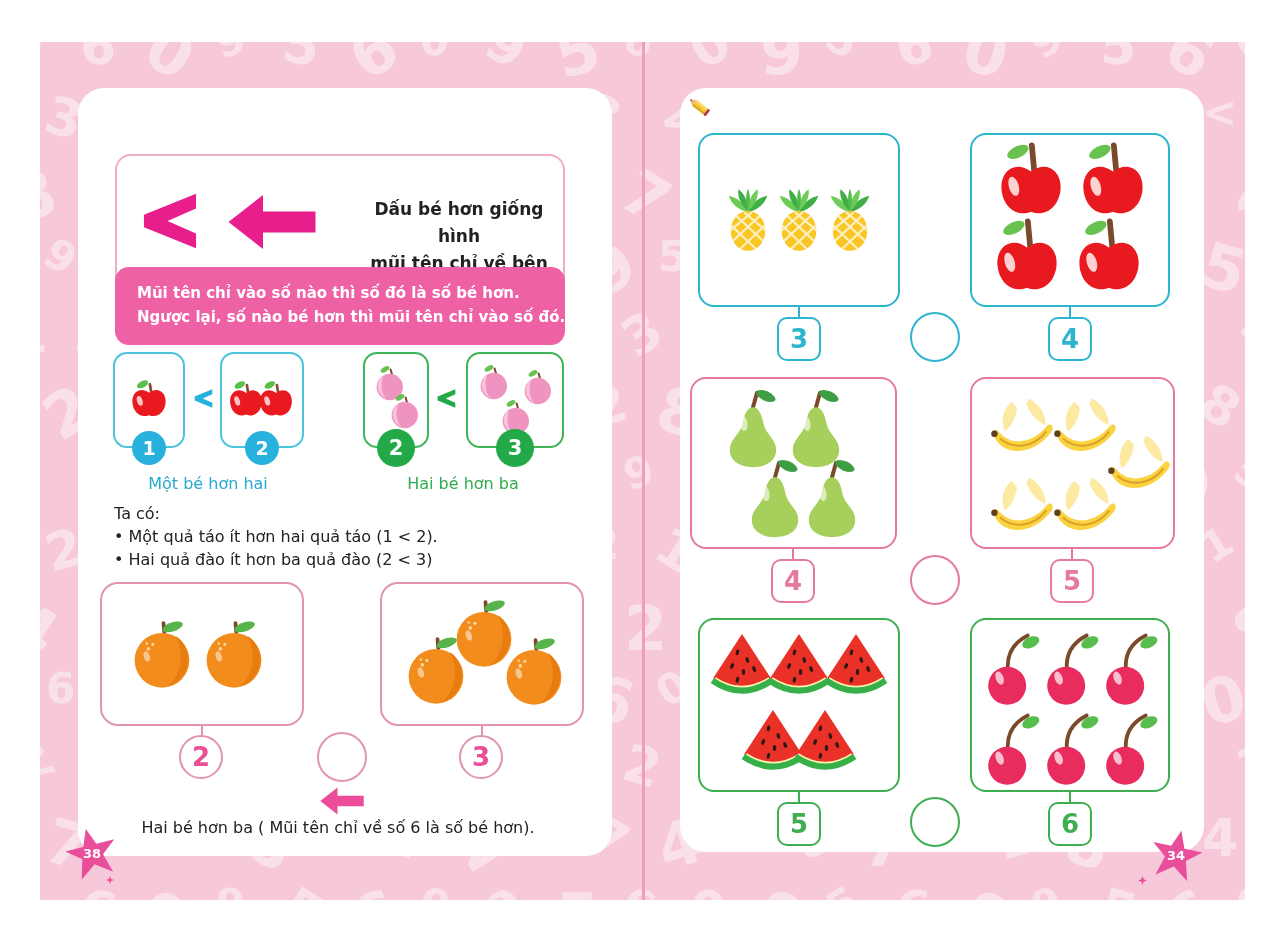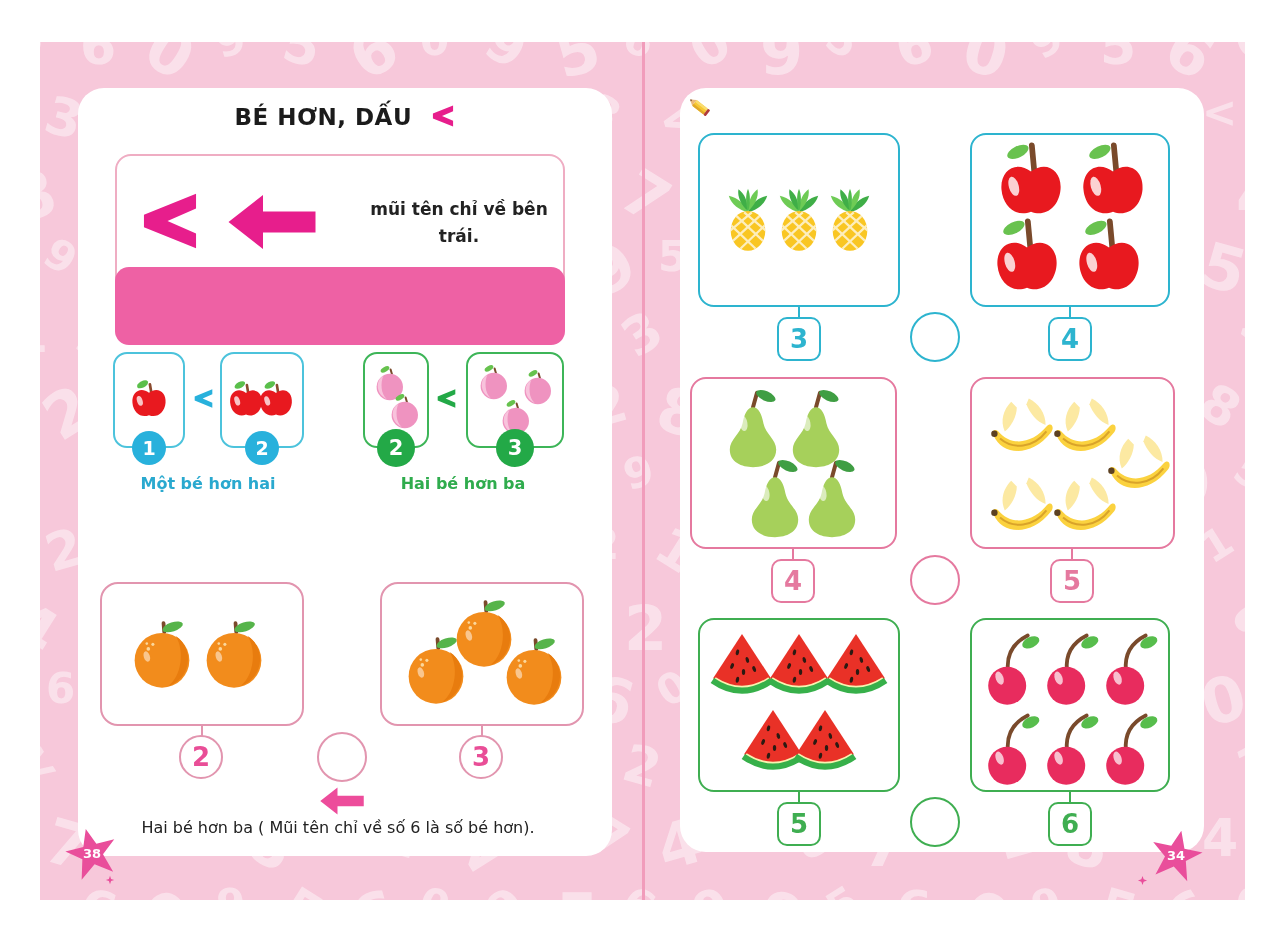--- a/index.html
+++ b/index.html
@@ -17,21 +17,21 @@
   .title-lt{display:inline-block;vertical-align:-3px;margin-left:9px;color:var(--magenta,#e71e8c);}
   .explain-box{position:absolute;left:37px;top:66px;width:450px;height:190px;border:2px solid var(--explb,#efadc3);border-radius:16px;background:#fff;box-sizing:border-box;}
   .lt-big{position:absolute;left:20px;top:34px;color:var(--magenta,#e71e8c);}
   .arrow-big{position:absolute;left:98px;top:36px;color:var(--magenta,#e71e8c);}
   .explain-text{position:absolute;left:242px;top:40px;width:200px;text-align:center;font-size:17px;font-weight:bold;color:#222;line-height:27px;}
   .banner{position:absolute;left:37px;top:179px;width:450px;height:78px;background:var(--banner,#ee61a4);border-radius:14px;box-sizing:border-box;padding:14px 16px 0 22px;}
   .banner div{color:#ffffff;font-size:15px;font-weight:bold;line-height:24px;white-space:nowrap;}
   .cmp-box{position:absolute;border:2px solid var(--c);border-radius:14px;background:#fff;box-sizing:border-box;}
   .cmp-circle{position:absolute;border-radius:50%;background:var(--n);color:#fff;font-weight:bold;display:flex;align-items:center;justify-content:center;}
   .cmp-lt{position:absolute;color:var(--n);}
-  .cmp-caption{position:absolute;font-size:16px;font-weight:bold;color:var(--t);text-align:center;}
+  .cmp-caption{position:absolute;font-size:16px;font-weight:normal;color:var(--t);text-align:center;}
   .note{position:absolute;left:36px;top:414px;font-size:16px;color:#222;line-height:23px;}
   .ex-box{position:absolute;border:2px solid var(--exc,#e295af);border-radius:18px;background:#fff;box-sizing:border-box;}
   .ex-conn{position:absolute;width:2px;height:10px;background:var(--exc,#e295af);}
   .ex-circle{position:absolute;width:44px;height:44px;border:2px solid var(--exc,#e295af);border-radius:50%;background:#fff;color:var(--exn,#e94e97);font-size:26px;font-weight:bold;display:flex;align-items:center;justify-content:center;box-sizing:border-box;}
   .ex-empty{position:absolute;width:50px;height:50px;border:2px solid var(--exc,#e295af);border-radius:50%;background:#fff;box-sizing:border-box;}
   .arrow-small{position:absolute;color:#ed4c9b;}
   .ex-caption{position:absolute;left:0;top:730px;width:520px;text-align:center;font-size:16px;color:#222;}
   .star{position:absolute;width:58px;height:58px;}
   .star svg.body{position:absolute;left:0;top:0;color:var(--star,#e94e9b);}
   .star .num{position:absolute;left:0;top:0;width:56px;height:54px;display:flex;align-items:center;justify-content:center;color:#fff;font-size:13px;font-weight:bold;}
@@ -411,40 +411,37 @@
         <span style="left: 992px; top: 838px; font-size: 42px; transform: rotate(-16deg);">9</span>
         <span style="left: 1060px; top: 838px; font-size: 52px; transform: rotate(16deg);">5</span>
         <span style="left: 1128px; top: 838px; font-size: 62px; transform: rotate(-32deg);">6</span>
         <span style="left: 1196px; top: 838px; font-size: 42px; transform: rotate(0deg);">0</span>
       </div>
     <div class="spine"></div>
   </div>
 
   <div class="page page-left">
 
-    <div class="title-row">
-      <span>BÉ HƠN, DẤU</span>
-      <svg class="title-lt" width="26" height="24" viewBox="0 0 100 100">
-          <use href="#sym-lt"></use>
-        </svg>
-    </div>
 
     <div class="explain-box">
       <svg class="lt-big" width="66" height="62" viewBox="0 0 100 100">
           <use href="#sym-lt"></use>
         </svg>
       <svg class="arrow-big" width="114" height="60" viewBox="0 0 120 80">
           <use href="#sym-arrow-left"></use>
         </svg>
       <div class="explain-text">
+        <div>Dấu bé hơn giống hình</div>
         <div>mũi tên chỉ về bên trái.</div>
       </div>
     </div>
 
     <div class="banner">
+      <div>Mũi tên chỉ vào số nào thì số đó là số bé hơn.</div>
+      <div>Ngược lại, số nào bé hơn thì mũi tên chỉ vào số đó.</div>
     </div>
 
     <div style="--c: #4cc3dc; --n: #28b1dc; --t: #2aa9cf;">
       <div class="cmp-box" style="left:35px;top:264px;width:72px;height:96px;">
           <svg class="fruit" width="46" height="46" viewBox="0 0 100 100" style="left: 50%; top: 50%;">
             <use href="#sym-apple_small"></use>
           </svg>
         </div>
       <svg class="cmp-lt" style="left:114px;top:300px;" width="23" height="21" viewBox="0 0 100 100">
           <use href="#sym-lt"></use>
@@ -483,20 +480,25 @@
           </svg>
           <svg class="fruit" width="40" height="40" viewBox="0 0 100 100" style="left: 50%; top: 68%;">
             <use href="#sym-peach"></use>
           </svg>
         </div>
       <div class="cmp-circle" style="left:299px;top:341px;width:38px;height:38px;font-size:21px;">2</div>
       <div class="cmp-circle" style="left:418px;top:341px;width:38px;height:38px;font-size:21px;">3</div>
       <div class="cmp-caption" style="left:285px;top:386px;width:200px;">Hai bé hơn ba</div>
     </div>
 
+    <div class="note">
+      <div>Ta có:</div>
+      <div>• Một quả táo ít hơn hai quả táo (1 &lt; 2).</div>
+      <div>• Hai quả đào ít hơn ba quả đào (2 &lt; 3)</div>
+    </div>
 
     <div>
       <div class="ex-box" style="left:22px;top:494px;width:204px;height:144px;">
           <svg class="fruit" width="76" height="76" viewBox="0 0 100 100" style="left: 30%; top: 51%;">
             <use href="#sym-orange"></use>
           </svg>
           <svg class="fruit" width="76" height="76" viewBox="0 0 100 100" style="left: 66%; top: 51%;">
             <use href="#sym-orange"></use>
           </svg>
         </div>

